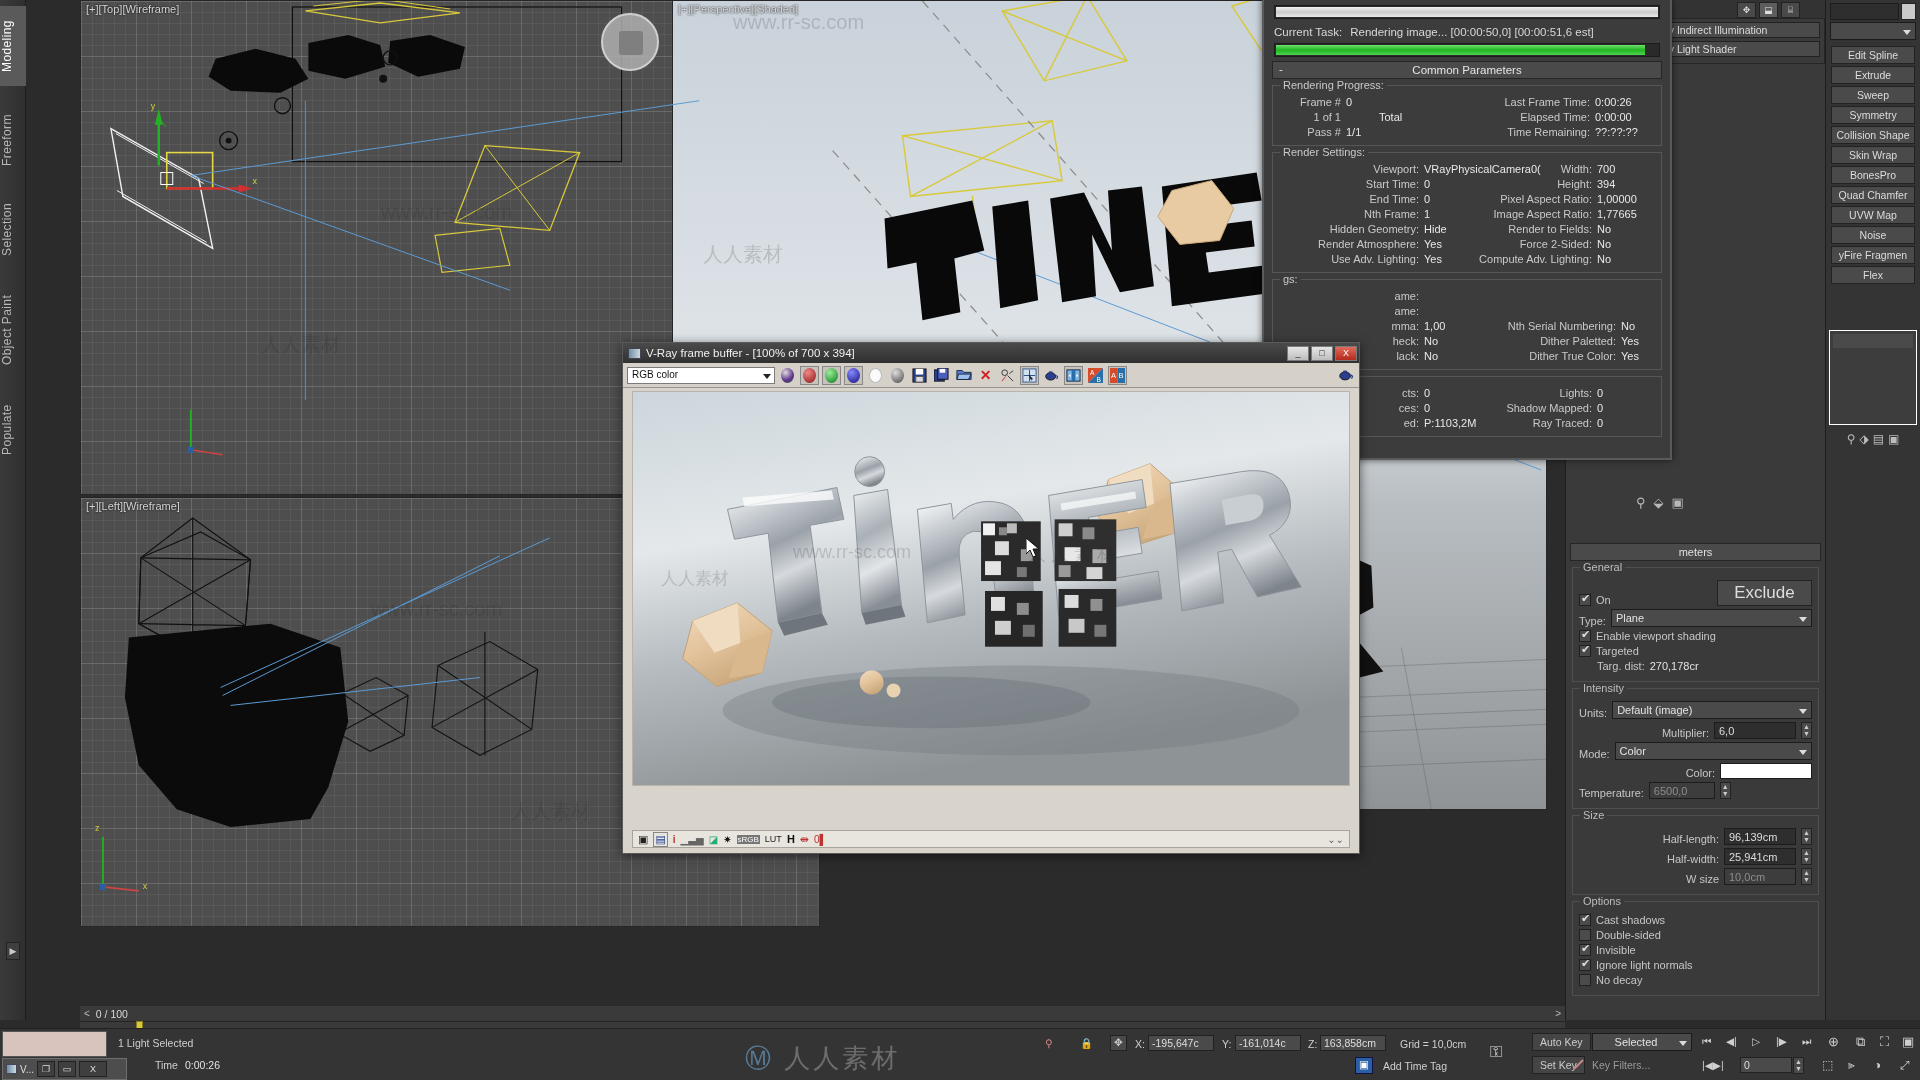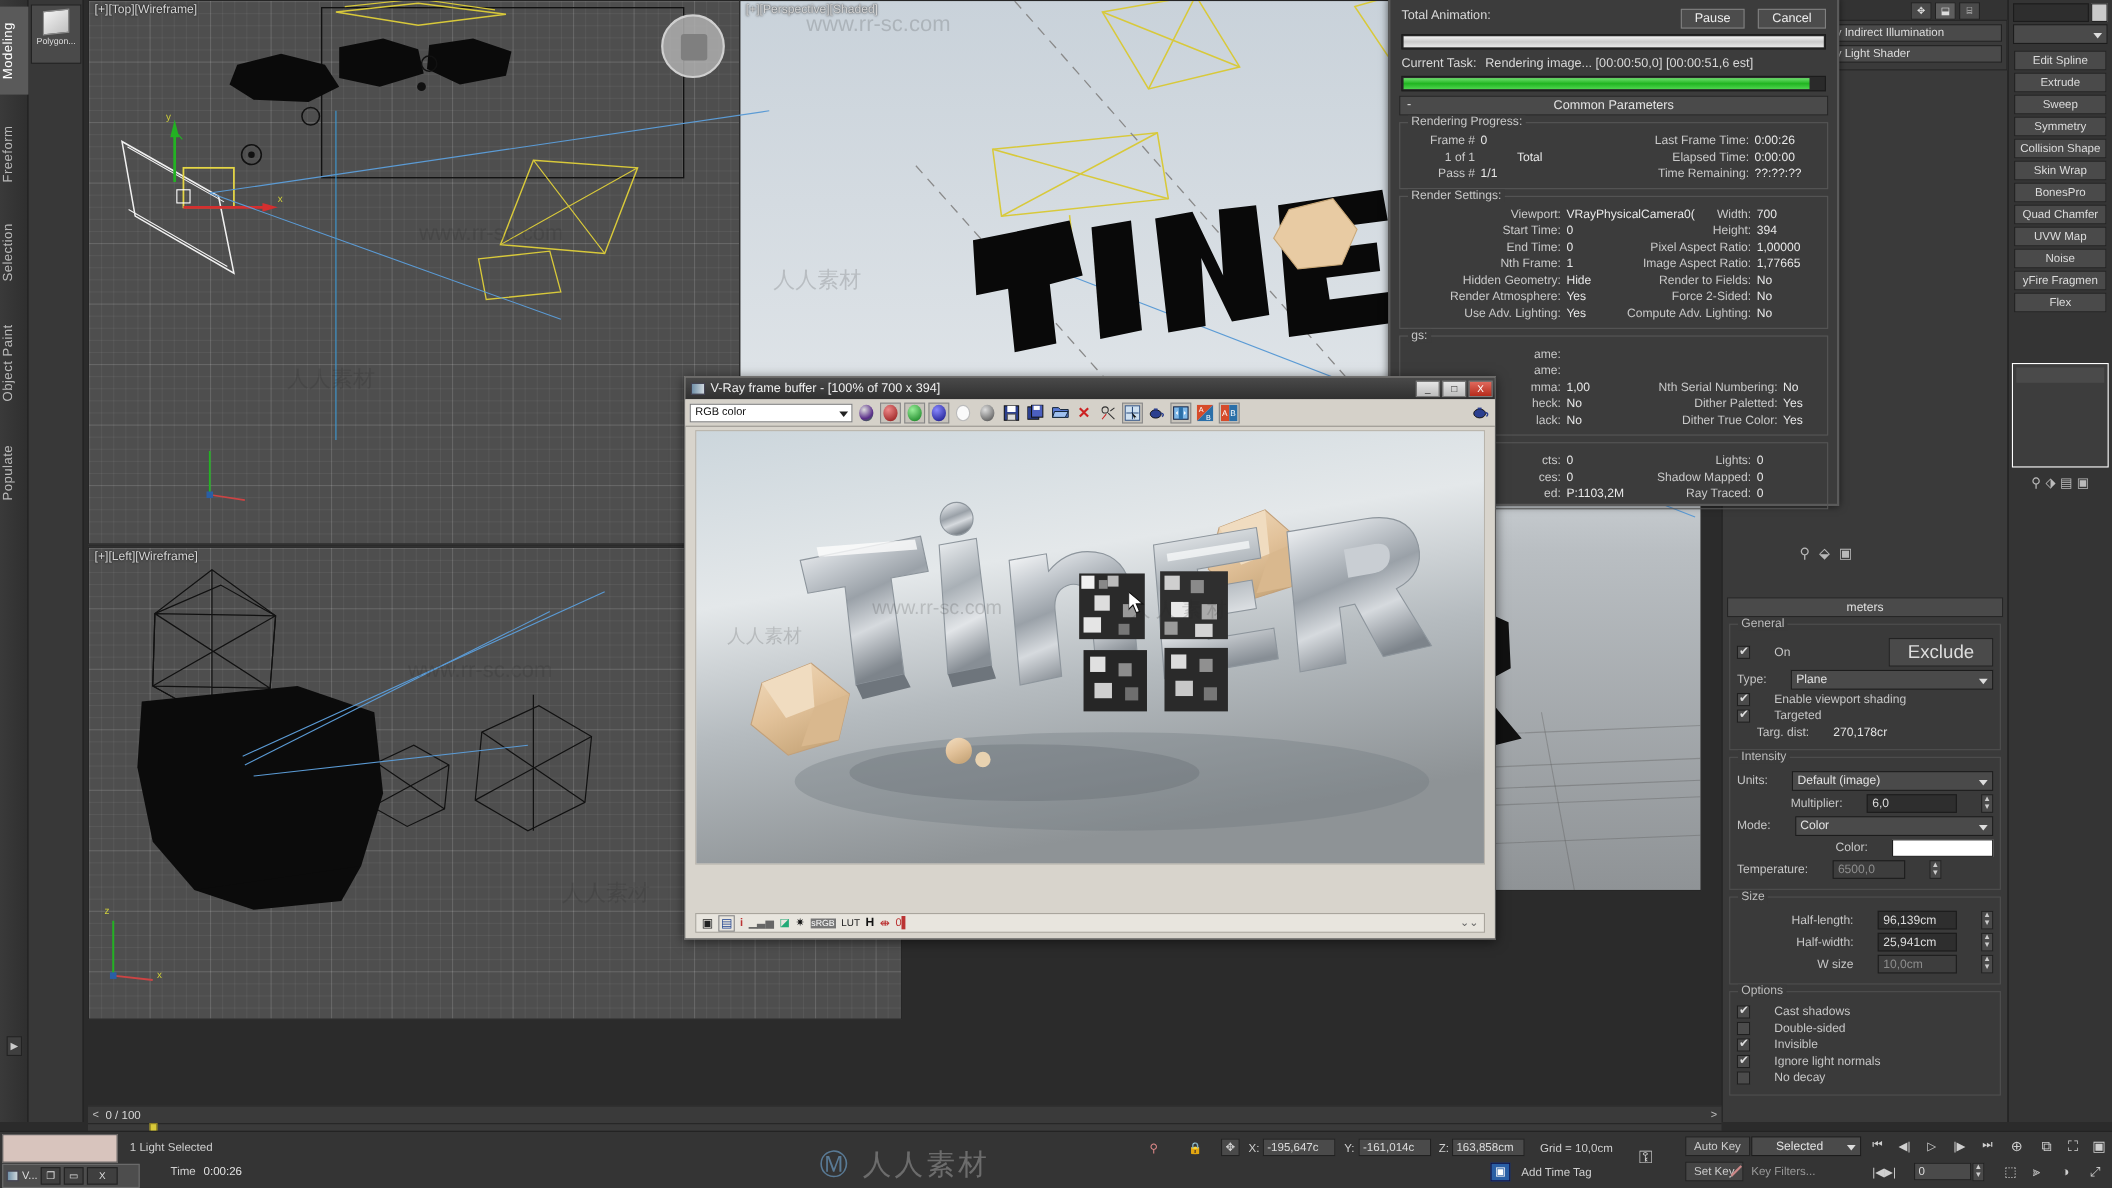--- a/index.html
+++ b/index.html
@@ -56,21 +56,21 @@
   
   .cmd-panel{ position:absolute; right:95px; top:0; width:260px; bottom:60px;
     background:#3a3a3a; border-left:1px solid #1d1d1d; }
   .cp-head{ height:22px; background:#333; border-bottom:1px solid #222; }
   .roll-title{ background:#4a4a4a; border:1px solid #262626; color:#e0e0e0;
     text-align:center; font-size:11px; padding:2px 0; margin:3px 4px; }
   .grp{ border:1px solid #4f4f4f; margin:6px 6px 4px; padding:9px 6px 6px;
     position:relative; }
   .grp > .gl{ position:absolute; top:-7px; left:7px; background:#3a3a3a;
     padding:0 3px; font-size:11px; color:#bdbdbd; }
-  .row{ display:flex; align-items:center; gap:22px; margin:3px 0; font-size:11px; }
+  .row{ display:flex; align-items:flex-end; gap:5px; margin:3px 0; font-size:11px; }
   .row .lab{ color:#c6c6c6; white-space:nowrap; }
   .spacer{ flex:1; }
   .chk{ width:12px;height:12px;background:#4b4b4b;border:1px solid #1f1f1f;
     display:inline-block; position:relative; flex:none; }
   .chk.on:after{ content:"✔"; position:absolute; left:1px; top:-3px;
     font-size:11px; color:#ddd; }
   .fld{ background:#2e2e2e; border:1px solid #1c1c1c; color:#ddd;
     padding:1px 4px; font-size:11px; height:17px; line-height:15px; }
   .fld.dis{ color:#8d8d8d; background:#3d3d3d; }
   .sel{ background:#4a4a4a; border:1px solid #1c1c1c; color:#e2e2e2;
@@ -179,26 +179,20 @@
 
 <div class="ribbon-left">
   <div class="rl-tab active" style="top:6px;height:80px;">Modeling</div>
   <div class="rl-tab" style="top:100px;height:80px;">Freeform</div>
   <div class="rl-tab" style="top:190px;height:80px;">Selection</div>
   <div class="rl-tab" style="top:280px;height:100px;">Object Paint</div>
   <div class="rl-tab" style="top:390px;height:80px;">Populate</div>
   <div class="rl-arrow">▶</div>
 </div>
 
-<div class="ribbon-panel">
-  <div class="poly-btn">
-    <div class="poly-cube"></div>
-    <div class="poly-lbl">Polygon...</div>
-  </div>
-</div>
 
 <div class="vp-wrap">
 
   <div class="vp" style="left:0;top:0;width:740px;height:495px;">
     <div class="grid"></div>
     <div class="vp-label">[+][Top][Wireframe]</div>
     <svg class="diag" viewBox="0 0 740 495" preserveAspectRatio="none">
       <rect x="212" y="6" width="330" height="155" fill="none" stroke="#111" stroke-width="1.2"></rect>
 
       <path d="M225 10 L300 2 L380 12 L300 22 Z" fill="none" stroke="#d8c93a" stroke-width="1.3"></path>
@@ -499,27 +493,20 @@
   <div class="mray-item">mental ray Light Shader</div>
 </div>
 
 <div style="position:absolute;right:120px;top:2px;display:flex;gap:3px;z-index:20;">
   <span style="width:19px;height:16px;background:#4a4a4a;border:1px solid #222;color:#ddd;font-size:9px;text-align:center;line-height:14px;">✥</span>
   <span style="width:19px;height:16px;background:#5d5d5d;border:1px solid #222;color:#ddd;font-size:9px;text-align:center;line-height:14px;">⬓</span>
   <span style="width:19px;height:16px;background:#4a4a4a;border:1px solid #222;color:#ddd;font-size:9px;text-align:center;line-height:14px;">⌸</span>
 </div>
 
 <div class="rdlg">
-  <div style="display:flex;align-items:flex-start;padding:8px 10px 0;">
-    <span class="pbar-lab">Total Animation:</span>
-    <span style="flex:1"></span>
-    <span class="dbtn">Pause</span>
-    <span style="width:12px"></span>
-    <span class="dbtn">Cancel</span>
-  </div>
   <div class="pbar" style="margin:5px 10px 0;">
     <div class="fill-grey"></div>
   </div>
   <div style="display:flex;gap:8px;padding:7px 10px 0;">
     <span class="pbar-lab">Current Task:</span>
     <span class="pbar-lab">Rendering image... [00:00:50,0] [00:00:51,6 est]</span>
   </div>
   <div class="pbar" style="margin:5px 10px 0;">
     <div class="fill-green"></div>
   </div>

